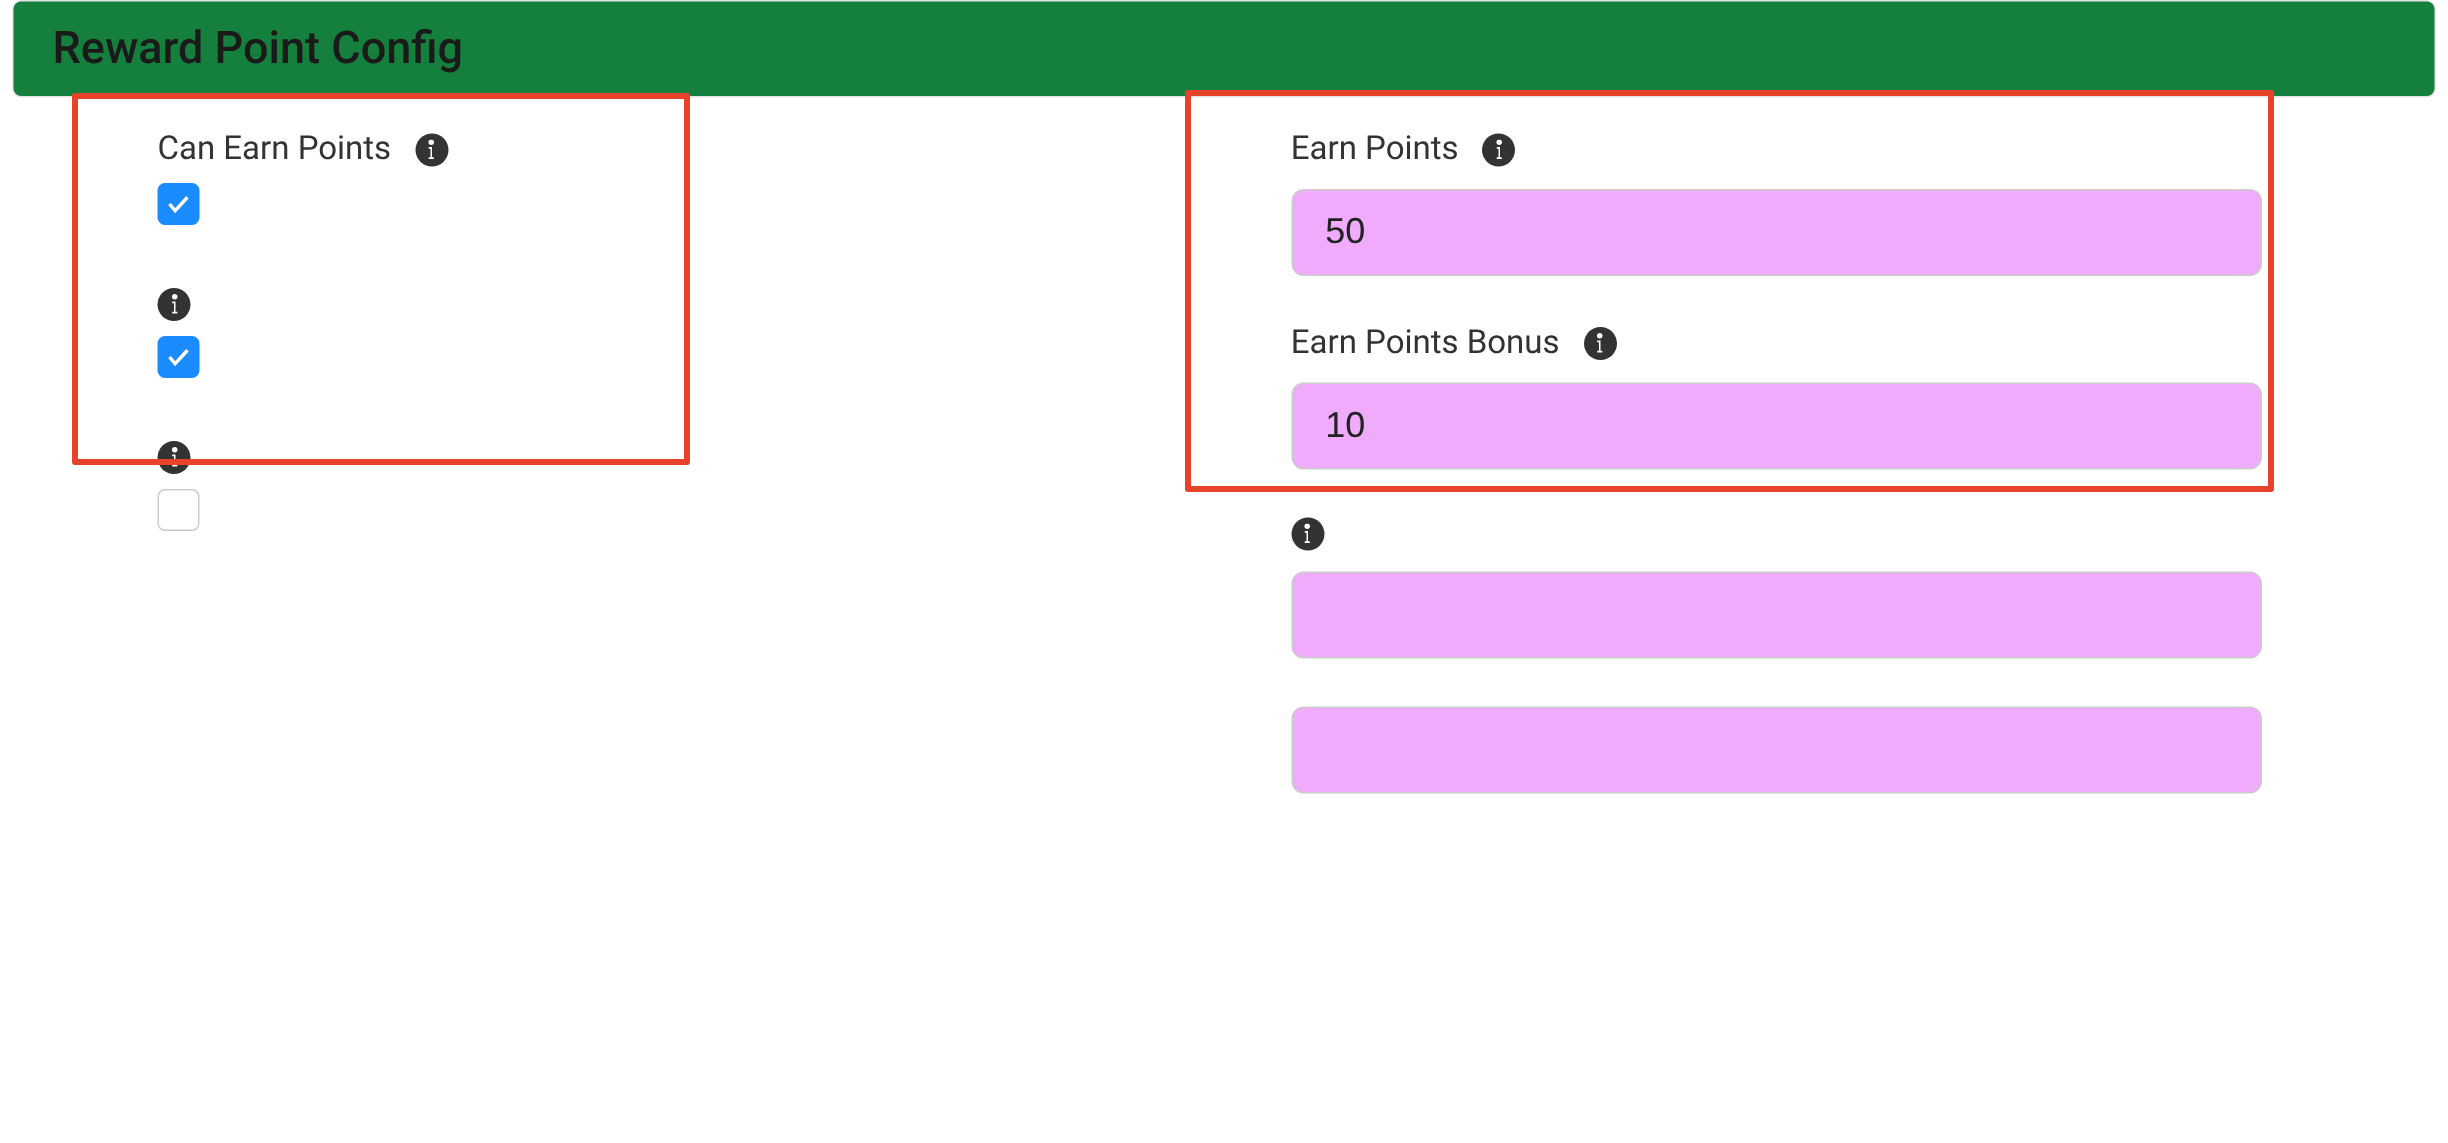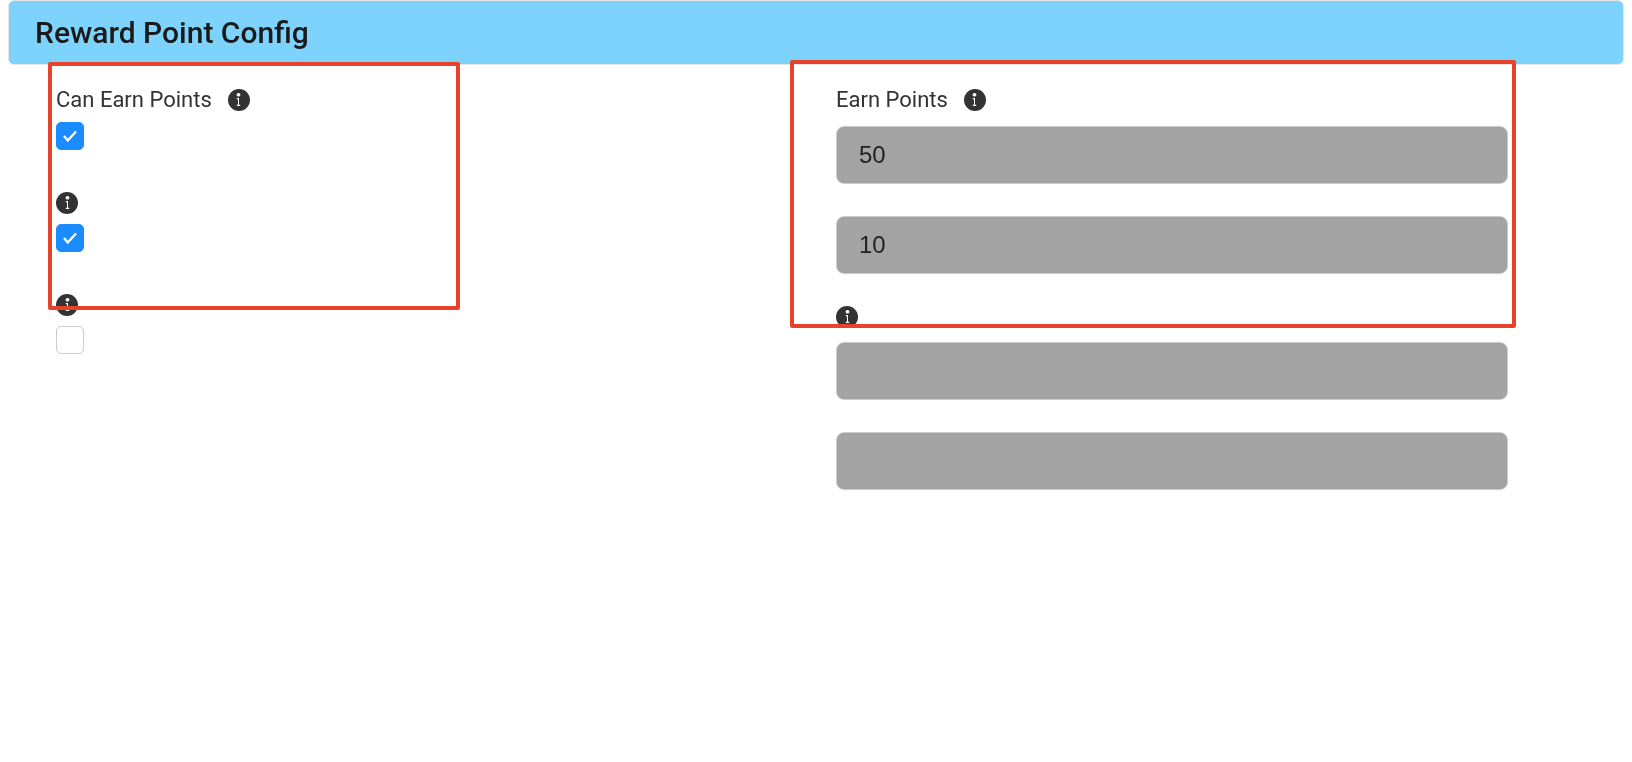--- a/index.html
+++ b/index.html
@@ -7,41 +7,41 @@
       margin: 0;
       padding: 0;
     }
     body {
       font-family: -apple-system, BlinkMacSystemFont, "Segoe UI", Roboto, Helvetica, Arial, sans-serif;
       background: #fff;
       width: 1632px;
       height: 762px;
     }
     .header {
-      background: #7dd3fc;
+      background: #15803d;
       border: 1px solid #e5e5e5;
       border-radius: 6px;
       padding: 14px 26px;
       margin: 0 8px 0 8px;
     }
     .header h1 {
       font-size: 30px;
       font-weight: 500;
       color: #1a1a1a;
     }
     .content {
       display: flex;
       padding: 0;
     }
     .column {
       flex: 1;
       padding: 0 40px;
     }
     .column-left {
-      padding-left: 28px;
+      padding-left: 77px;
       padding-right: 40px;
     }
     .column-right {
       padding-left: 24px;
       padding-right: 100px;
     }
     .field-group {
       margin-bottom: 28px;
     }
     .field-label-row {
@@ -93,21 +93,21 @@
       fill: none;
     }
     .text-input {
       width: 100%;
       height: 58px;
       border: 1px solid #ccc;
       border-radius: 8px;
       padding: 0 22px;
       font-size: 24px;
       color: #222;
-      background: #a3a3a3;
+      background: #f0abfc;
       outline: none;
     }
     .highlight-box {
       border: 4px solid #e6432a;
       border-radius: 2px;
       position: absolute;
       pointer-events: none;
     }
     .highlight-left {
       left: 48px;
@@ -210,20 +210,28 @@
           <span class="info-icon">
             <svg viewBox="0 0 7 14">
                 <path d="M3.5 0C2.4 0 1.6 0.8 1.6 1.8S2.4 3.6 3.5 3.6 5.4 2.8 5.4 1.8 4.6 0 3.5 0zM1.8 5v1.2h1.2v5.6H1.8V13h3.4v-1.2H4V5H1.8z"></path>
               </svg>
           </span>
         </div>
         <input type="text" class="text-input" value="50" style="">
       </div>
 
       <div class="field-group-input">
+        <div class="field-label-row">
+          <span class="field-label">Earn Points Bonus</span>
+          <span class="info-icon">
+            <svg viewBox="0 0 7 14">
+                <path d="M3.5 0C2.4 0 1.6 0.8 1.6 1.8S2.4 3.6 3.5 3.6 5.4 2.8 5.4 1.8 4.6 0 3.5 0zM1.8 5v1.2h1.2v5.6H1.8V13h3.4v-1.2H4V5H1.8z"></path>
+              </svg>
+          </span>
+        </div>
         <input type="text" class="text-input" value="10" style="">
       </div>
 
 
       <div class="field-group-input">
         <div class="field-label-row">
           <span class="info-icon">
             <svg viewBox="0 0 7 14">
                 <path d="M3.5 0C2.4 0 1.6 0.8 1.6 1.8S2.4 3.6 3.5 3.6 5.4 2.8 5.4 1.8 4.6 0 3.5 0zM1.8 5v1.2h1.2v5.6H1.8V13h3.4v-1.2H4V5H1.8z"></path>
               </svg>

